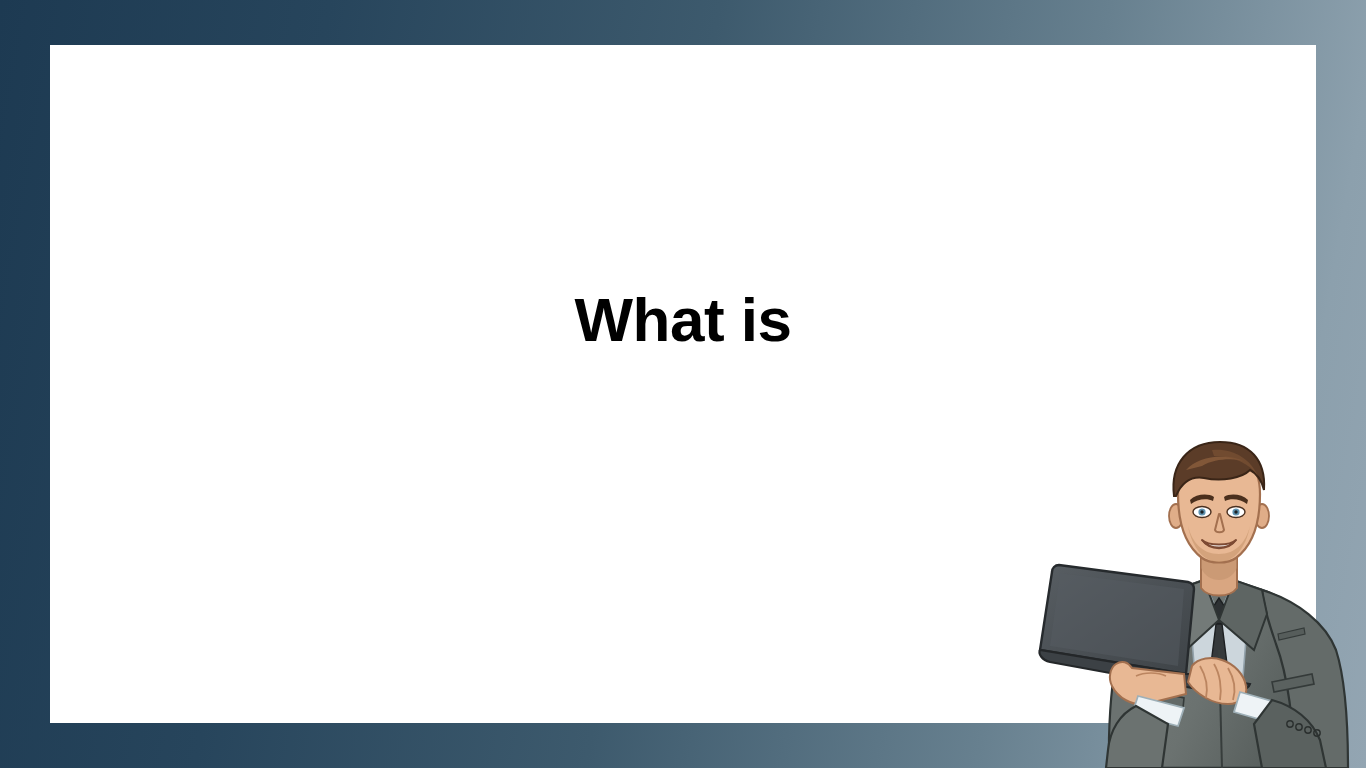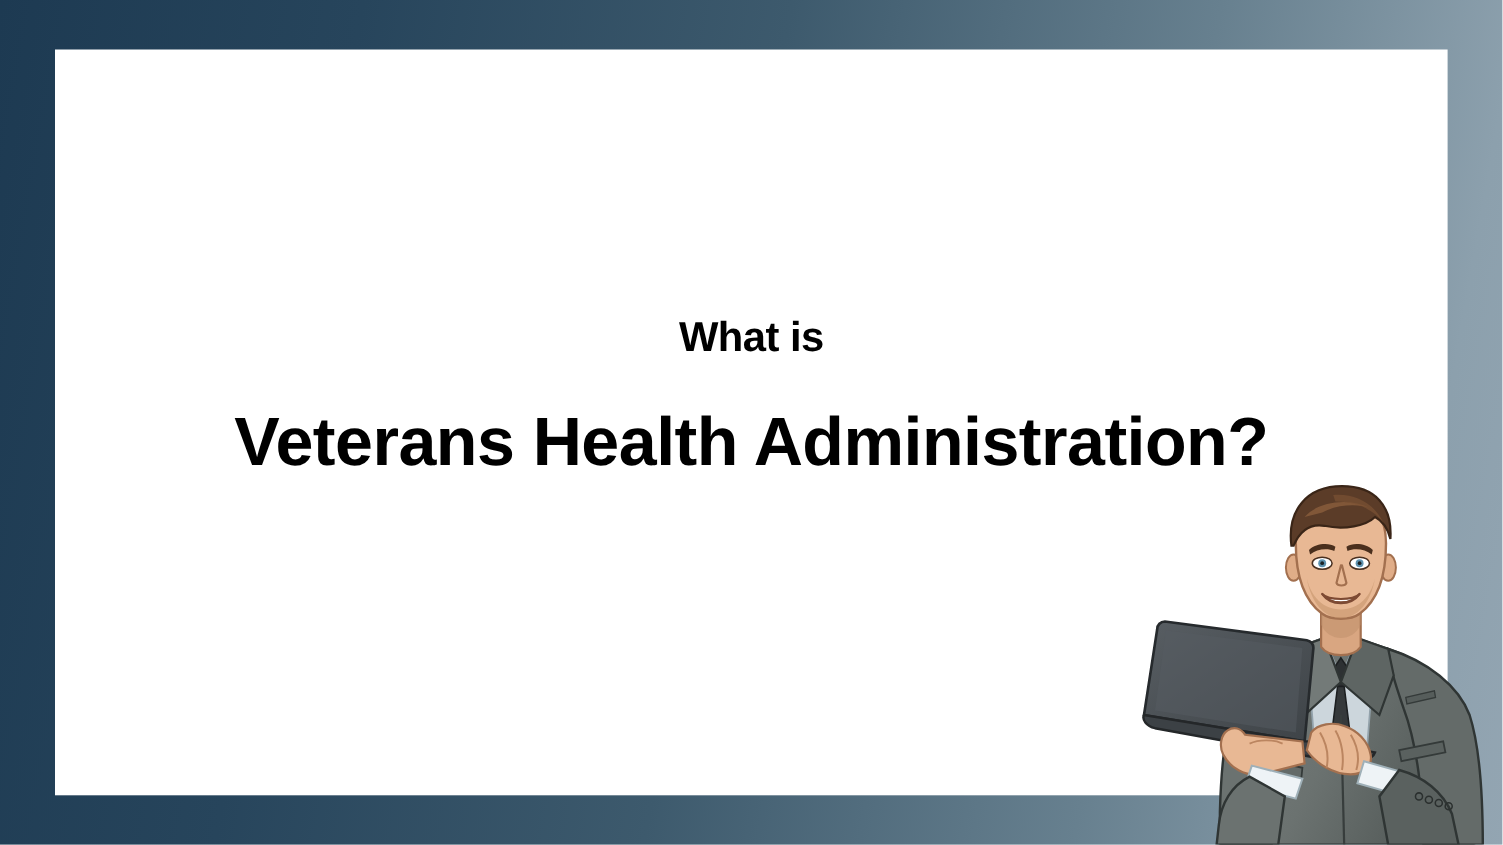--- a/index.html
+++ b/index.html
@@ -51,22 +51,22 @@
     color: #000000;
     font-family: "Liberation Sans", sans-serif;
     font-weight: bold;
     letter-spacing: -0.5px;
     text-align: center;
     white-space: nowrap;
     line-height: 1.08;
   }
 
   #title-line-1 {
-    font-size: 38px;
-    margin-bottom: 42px;
+    font-size: 62px;
+    margin-bottom: 22px;
   }
 
   #title-line-2 {
     font-size: 62px;
   }
 
   
   #businessman {
     position: absolute;
     right: 0px;
@@ -84,21 +84,20 @@
 </style>
 </head>
 <body>
 
 <div id="slide">
 
   <div id="content-card">
 
     <div id="title-block">
       <div class="title-line" id="title-line-1">What is</div>
-      <div class="title-line" id="title-line-2">Veterans Health Administration?</div>
     </div>
 
   </div>
 
   <div id="businessman">
     <svg viewBox="0 0 330 330" xmlns="http://www.w3.org/2000/svg">
       <defs>
         <clipPath id="clipAll">
           <rect x="-20" y="0" width="360" height="330"></rect>
         </clipPath>

